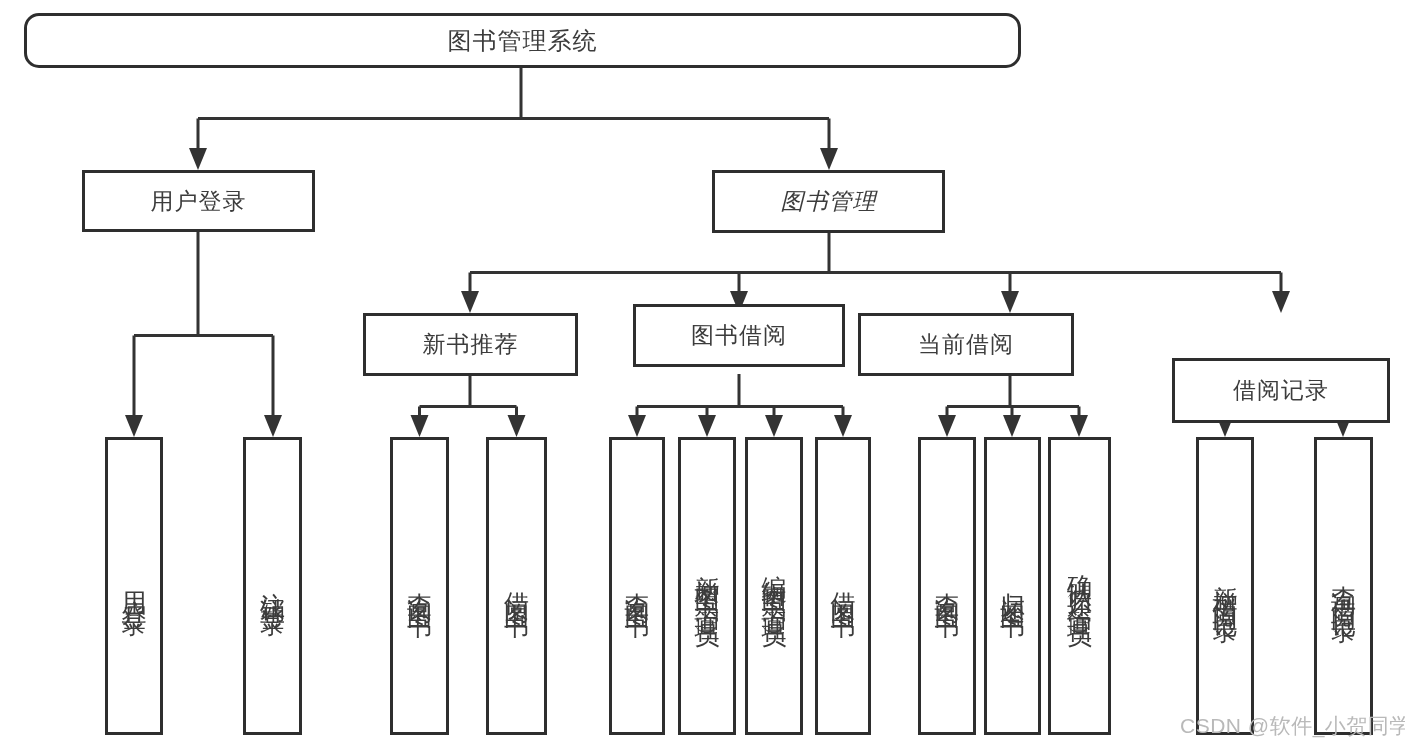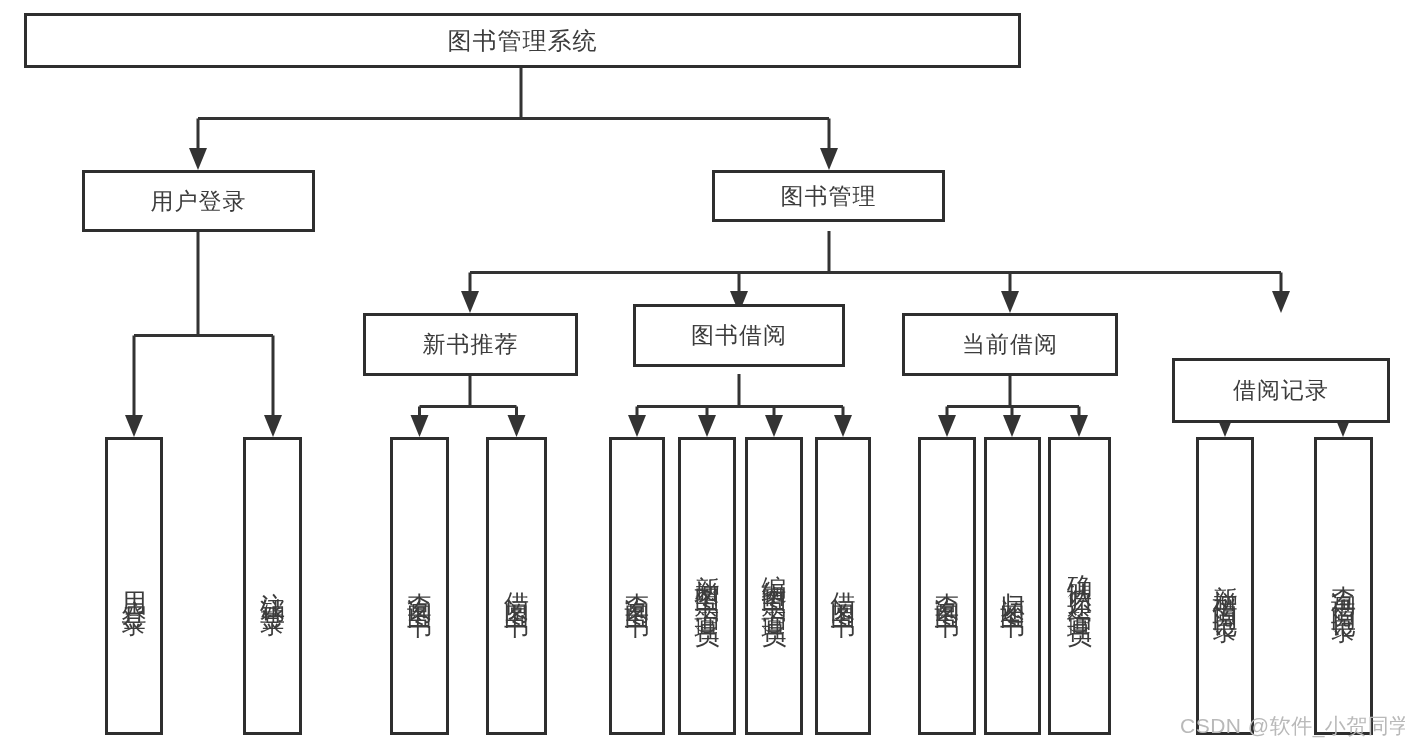--- a/index.html
+++ b/index.html
@@ -119,28 +119,28 @@
       <polygon points="765,415 783,415 774,437"></polygon>
       <polygon points="834,415 852,415 843,437"></polygon>
       <polygon points="938,415 956,415 947,437"></polygon>
       <polygon points="1003,415 1021,415 1012,437"></polygon>
       <polygon points="1070,415 1088,415 1079,437"></polygon>
       <polygon points="1216,415 1234,415 1225,437"></polygon>
       <polygon points="1334,415 1352,415 1343,437"></polygon>
     </g>
   </svg>
 
-  <div class="box root-box" style="left:24px; top:13px; width:997px; height:55px;">图书管理系统</div>
+  <div class="box root-box" style="left:24px; top:13px; width:997px; height:55px;border-radius:15px;">图书管理系统</div>
 
   <div class="box" style="left:82px; top:170px; width:233px; height:62px;">用户登录</div>
-  <div class="box" style="left:712px; top:170px; width:233px; height:52px;">图书管理</div>
+  <div class="box" style="left:712px; top:170px; width:233px; height:63px;font-style:italic;">图书管理</div>
 
   <div class="box" style="left:363px; top:313px; width:215px; height:63px;">新书推荐</div>
   <div class="box" style="left:633px; top:304px; width:212px; height:63px;">图书借阅</div>
-  <div class="box" style="left:902px; top:313px; width:216px; height:63px;">当前借阅</div>
+  <div class="box" style="left:858px; top:313px; width:216px; height:63px;">当前借阅</div>
   <div class="box" style="left:1172px; top:312px; width:218px; height:65px;margin-top:46px;">借阅记录</div>
 
   <div class="vbox" style="left:105px; width:58px;">
     <span>用户登录</span>
   </div>
   <div class="vbox" style="left:243px; width:59px;">
     <span>注销登录</span>
   </div>
 
   <div class="vbox" style="left:390px; width:59px;">

